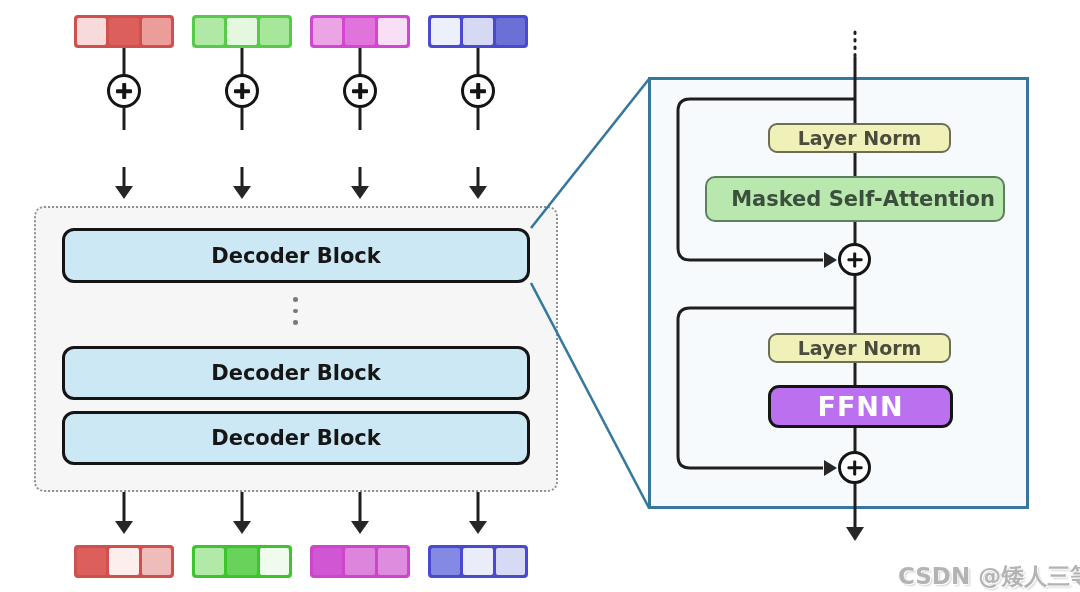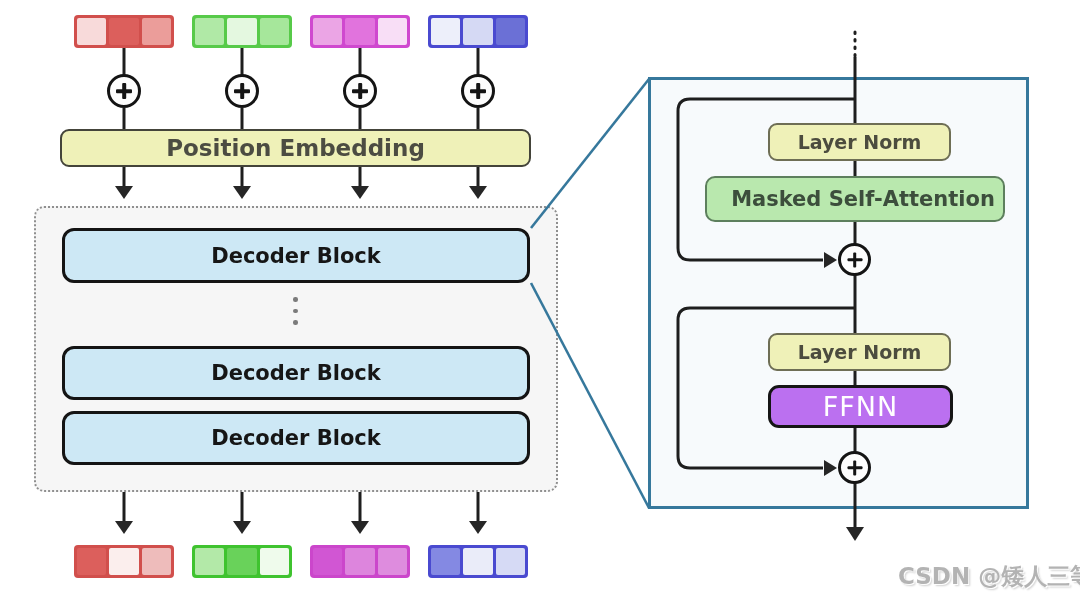--- a/index.html
+++ b/index.html
@@ -33,26 +33,26 @@
          border:2px dotted #8f8f8f;border-radius:10px;box-sizing:border-box;z-index:0;}
   .dblock{left:62px;width:468px;border:3px solid #141414;border-radius:12px;
           font-size:21px;color:#161616;}
   .ellipsis{position:absolute;left:293px;top:297px;display:flex;flex-direction:column;gap:7px;z-index:2;}
   .ellipsis i{width:4.5px;height:4.5px;border-radius:50%;background:#7b7b7b;}
 
   
   .panel{position:absolute;left:648px;top:77px;width:381px;height:432px;box-sizing:border-box;
          border:3px solid #36789c;z-index:0;}
   .panel-title{position:absolute;left:665px;top:38px;font-size:29px;font-weight:800;color:#0d0d0d;z-index:2;}
-  .ln-box{width:183px;height:38px;border:2.5px solid #6e6e55;border-radius:9px;
+  .ln-box{width:183px;height:30px;border:2.5px solid #6e6e55;border-radius:9px;
           font-size:19px;color:#4c4c3e;left:768px;}
   .msa-box{left:705px;top:176px;width:300px;height:46px;border:2.5px solid #5d7f5d;border-radius:10px;
            font-size:21px;color:#3c4e3c;padding-left:16px;}
   .ffnn-box{left:768px;top:385px;width:185px;height:43px;border:3px solid #151515;border-radius:11px;
-            font-size:27px;font-weight:400;color:#ffffff;letter-spacing:1px;}
+            font-size:27px;font-weight:700;color:#ffffff;letter-spacing:1px;}
 
   
   .wm{position:absolute;white-space:nowrap;font-weight:bold;
       text-shadow:1px 1px 0 rgba(255,255,255,.95),2px 2px 2px rgba(0,0,0,.18);}
   .wm-juejin{left:758px;top:544px;font-size:26px;color:#525252;z-index:5;}
   .wm-csdn{left:898px;top:561px;font-size:23px;color:#b3b3b3;z-index:4;}
 </style>
 </head>
 <body>
 
@@ -141,21 +141,20 @@
     </div>
   <div class="pcircle" style="left:343px;top:74px">
       <span class="bar-h"></span>
       <span class="bar-v"></span>
     </div>
   <div class="pcircle" style="left:461px;top:74px">
       <span class="bar-h"></span>
       <span class="bar-v"></span>
     </div>
 
-  <div class="box pe-box" style="background: rgb(239, 241, 184);">Position Embedding</div>
 
   <div class="stack" style="background: rgb(246, 246, 246);"></div>
   <div class="box dblock" style="top: 228px; height: 55px; background: rgb(205, 232, 245);">Decoder Block</div>
   <div class="ellipsis">
       <i></i>
       <i></i>
       <i></i>
     </div>
   <div class="box dblock" style="top: 346px; height: 54px; background: rgb(205, 232, 245);">Decoder Block</div>
   <div class="box dblock" style="top: 411px; height: 54px; background: rgb(205, 232, 245);">Decoder Block</div>

